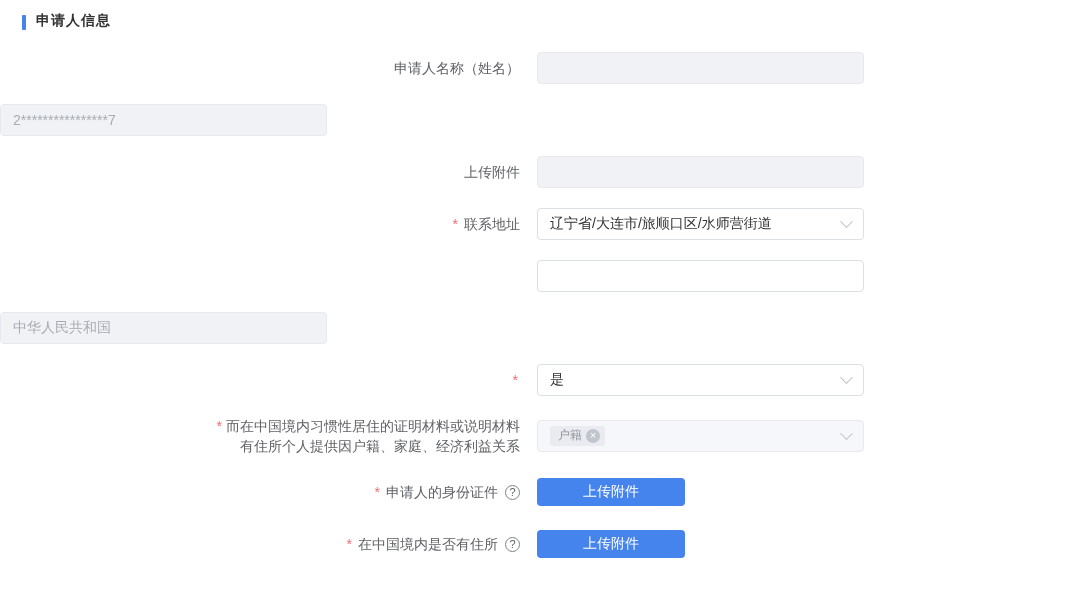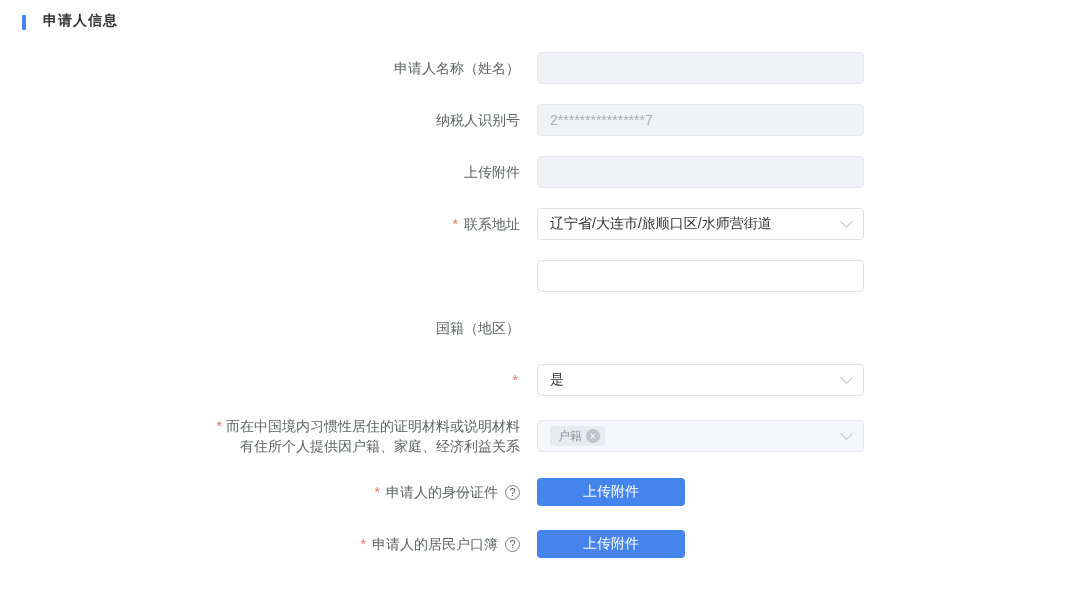--- a/index.html
+++ b/index.html
@@ -9,21 +9,21 @@
     background: #ffffff;
     color: #303133;
     font-size: 14px;
     overflow: hidden;
   }
   .page { position: relative; width: 1080px; height: 595px; }
 
   
   .section-header {
     position: absolute; top: 12px; left: 22px;
-    display: flex; align-items: flex-end; gap: 17px;
+    display: flex; align-items: flex-end; gap: 10px;
   }
   .accent-bar { width: 4px; height: 15px; background: #4583ed; border-radius: 1px; }
   .section-title { font-size: 14px; font-weight: 600; color: #333333; letter-spacing: 1px; }
 
   
   .form { position: absolute; top: 52px; left: 0; width: 880px; }
   .row { display: flex; align-items: center; margin-bottom: 20px; min-height: 32px; }
   .row.last-gap { margin-top: 18px; }
   .label-col {
     width: 537px; padding-right: 17px; text-align: center;
@@ -51,21 +51,21 @@
   .chevron {
     width: 9px; height: 9px; flex-shrink: 0;
     border-right: 1.5px solid #c0c4cc; border-bottom: 1.5px solid #c0c4cc;
     transform: rotate(45deg) translate(-2px,-2px);
   }
 
   
   .tag {
     display: inline-flex; align-items: center; gap: 4px;
     background: #e9ebf0; border-radius: 3px;
-    padding: 2px 5px 2px 8px; font-size: 12px; color: #909399; line-height: 16px;
+    padding: 2px 5px 2px 8px; font-size: 12px; color: #909399; line-height: 16px; font-family: Liberation Mono, monospace;
   }
   .tag-close {
     width: 14px; height: 14px; border-radius: 50%;
     background: #c0c4cc; color: #ffffff; font-size: 11px; line-height: 13px;
     display: inline-flex; align-items: center; justify-content: center;
   }
 
   
   .help {
     width: 15px; height: 15px; border-radius: 50%;
@@ -101,23 +101,20 @@
     <div class="row">
       <div class="label-col">
         <span class="label-text">申请人名称（姓名）</span>
       </div>
       <div class="ctrl-col">
         <input class="input disabled" disabled="" value="" style="">
       </div>
     </div>
 
     <div class="row">
-      <div class="label-col">
-        <span class="label-text">纳税人识别号</span>
-      </div>
       <div class="ctrl-col">
         <input class="input disabled" disabled="" value="2****************7" style="">
       </div>
     </div>
 
     <div class="row">
       <div class="label-col">
         <span class="label-text">上传附件</span>
       </div>
       <div class="ctrl-col">
@@ -139,22 +136,22 @@
     </div>
 
     <div class="row">
       <div class="label-col"></div>
       <div class="ctrl-col">
         <input class="input editable" value="" style="">
       </div>
     </div>
 
     <div class="row">
-      <div class="label-col">
-        <span class="label-text">国籍（地区）</span>
+      <div class="ctrl-col">
+        <input class="input disabled" disabled="" value="中华人民共和国" style="">
       </div>
     </div>
 
     <div class="row">
       <div class="label-col">
         <span class="req">*</span>
       </div>
       <div class="ctrl-col">
         <div class="select enabled">
           <span class="select-value">是</span>
@@ -191,21 +188,21 @@
         <span class="help">?</span>
       </div>
       <div class="ctrl-col">
         <button class="upload-btn">上传附件</button>
       </div>
     </div>
 
     <div class="row last-gap">
       <div class="label-col">
         <span class="req">*</span>
-        <span class="label-text">申请人的居民户口簿</span>
+        <span class="label-text">在中国境内是否有住所</span>
         <span class="help">?</span>
       </div>
       <div class="ctrl-col">
         <button class="upload-btn">上传附件</button>
       </div>
     </div>
 
   </div>
 </div>
 

